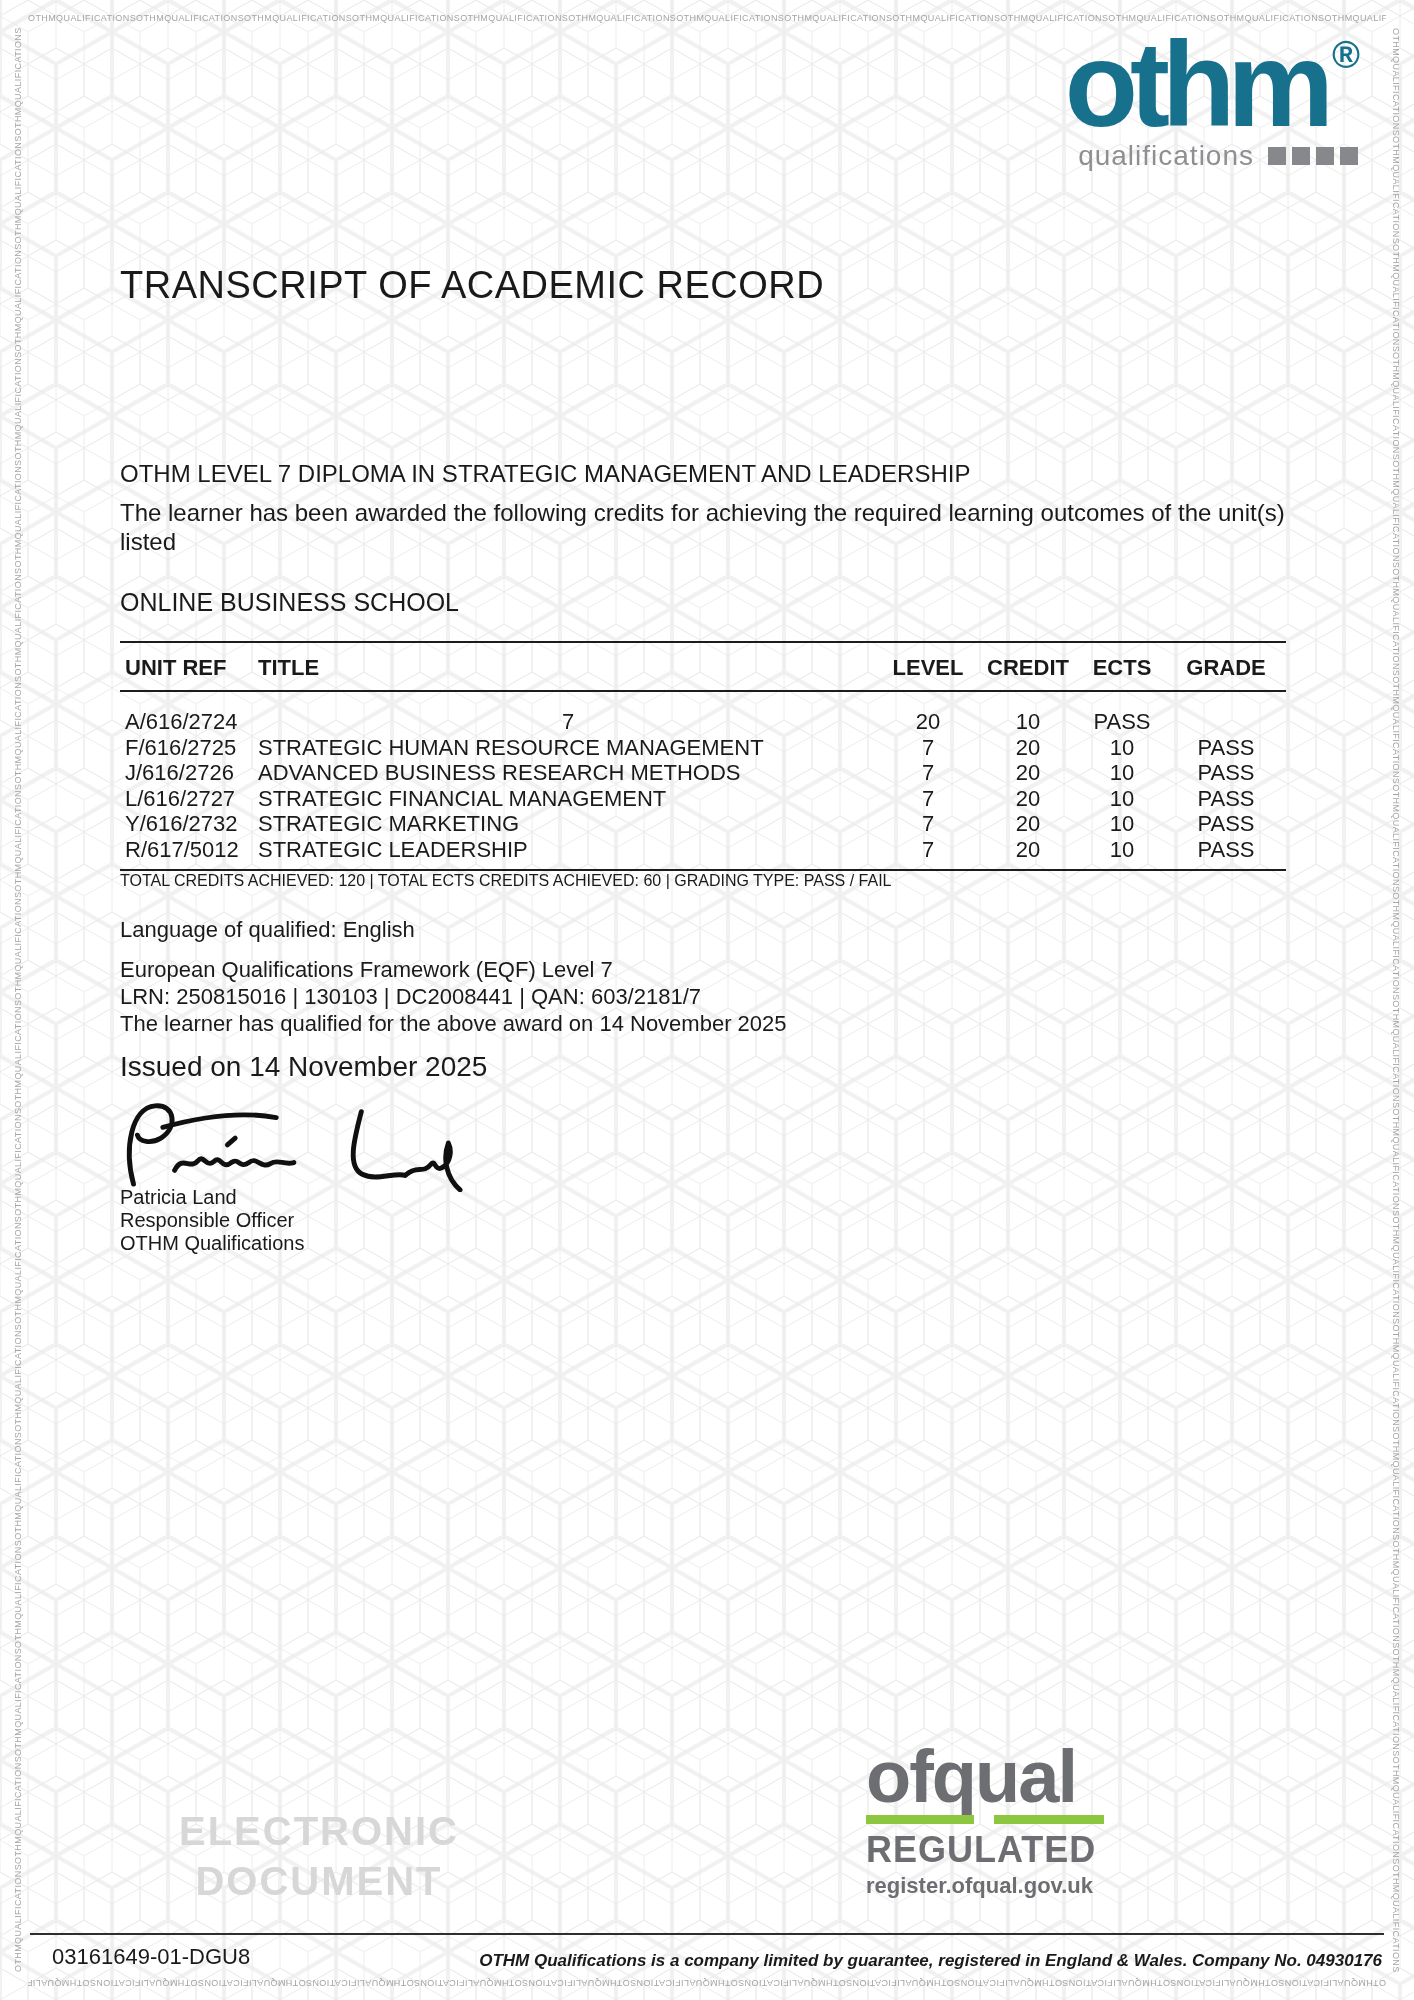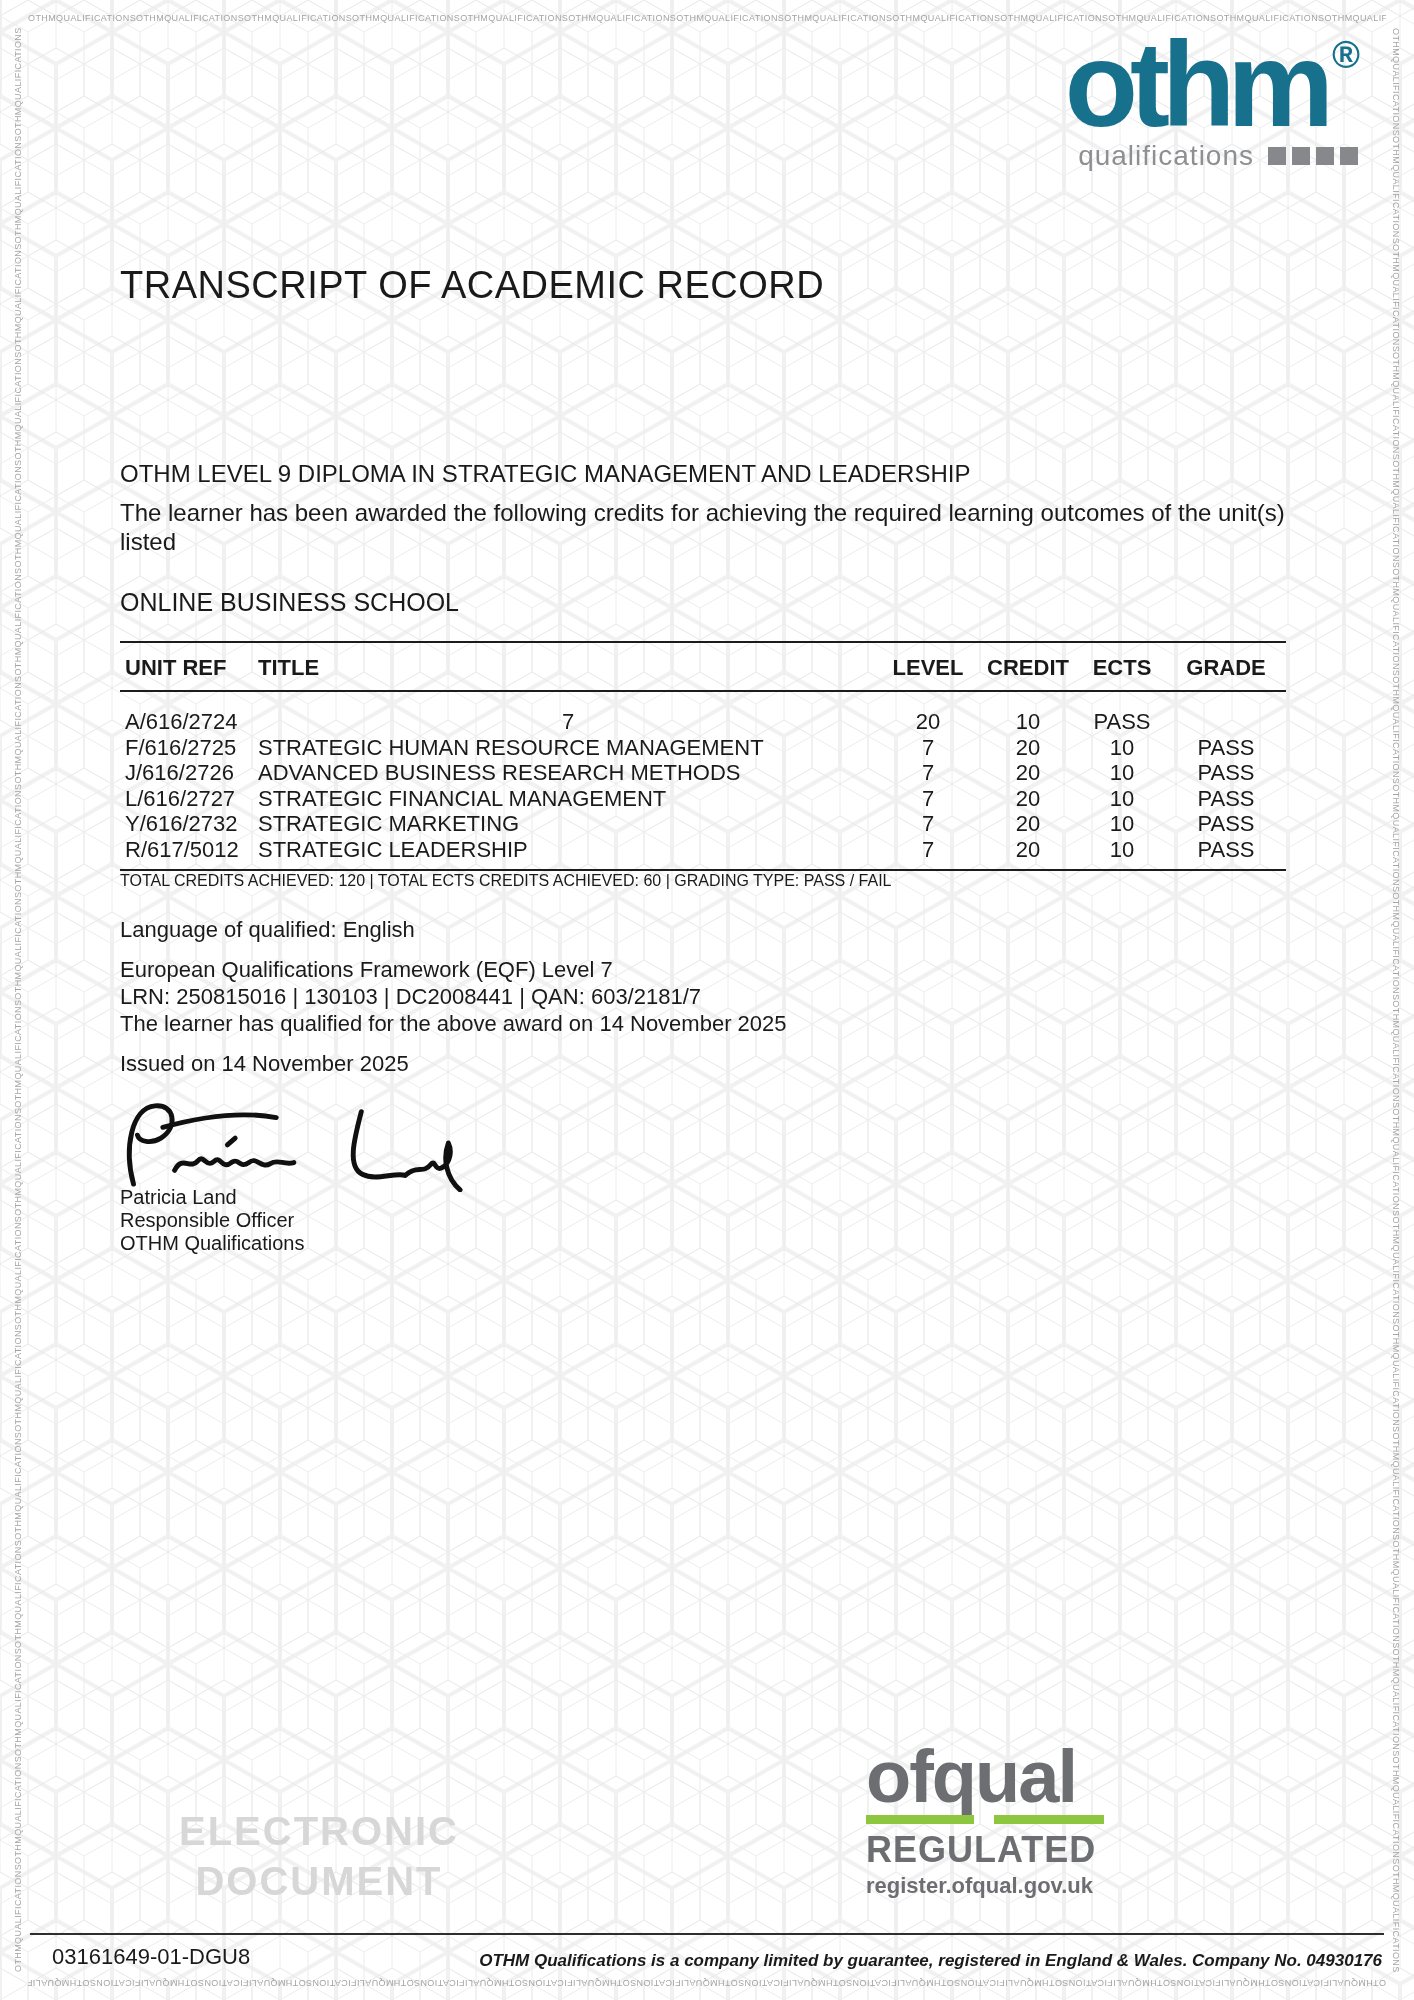--- a/index.html
+++ b/index.html
@@ -42,21 +42,21 @@
   .tbody { padding:17px 0 7px; border-bottom:2px solid #1c1c1c; }
   .trow { font-size:22px; line-height:25.5px; }
   .c-unit_ref { padding-left:5px; }
   .c-level, .c-credit, .c-ects, .c-grade { text-align:center; }
 
   .totals   { left:120px; top:872px;  font-size:16px; white-space:nowrap; }
   .language { left:120px; top:917px;  font-size:22px; white-space:nowrap; }
   .eqf      { left:120px; top:957px;  font-size:22px; white-space:nowrap; }
   .lrn      { left:120px; top:984px;  font-size:22px; white-space:nowrap; }
   .qualified{ left:120px; top:1011px; font-size:22px; white-space:nowrap; }
-  .issued   { left:120px; top:1051px; font-size:22px; white-space:nowrap; }
+  .issued   { left:120px; top:1051px; font-size:28px; white-space:nowrap; }
 
   .signature { left:112px; top:1094px; }
   .sig-block { left:120px; top:1186px; font-size:20px; line-height:23px; }
 
   .watermark { left:118px; top:1806px; width:402px; text-align:center;
     font-size:40px; font-weight:bold; letter-spacing:2px; line-height:50px;
     color:#d7d7d7; }
 
   
   .ofqual { left:866px; top:1742px; width:238px; color:#6d6e71; }
@@ -122,21 +122,21 @@
       <span class="logo-sub-text">qualifications</span>
       <span class="sq"></span>
       <span class="sq"></span>
       <span class="sq"></span>
       <span class="sq"></span>
     </div>
   </div>
 
   <div class="layer doc-title">TRANSCRIPT OF ACADEMIC RECORD</div>
 
-  <div class="layer award-title">OTHM LEVEL 9 DIPLOMA IN STRATEGIC MANAGEMENT AND LEADERSHIP</div>
+  <div class="layer award-title">OTHM LEVEL 7 DIPLOMA IN STRATEGIC MANAGEMENT AND LEADERSHIP</div>
   <div class="layer intro">
     <div>The learner has been awarded the following credits for achieving the required learning outcomes of the unit(s)</div>
     <div>listed</div>
   </div>
   <div class="layer centre">ONLINE BUSINESS SCHOOL</div>
 
   <div class="layer table">
     <div class="thead">
       <div class="c-unit_ref">UNIT REF</div>
       <div class="c-title">TITLE</div>

